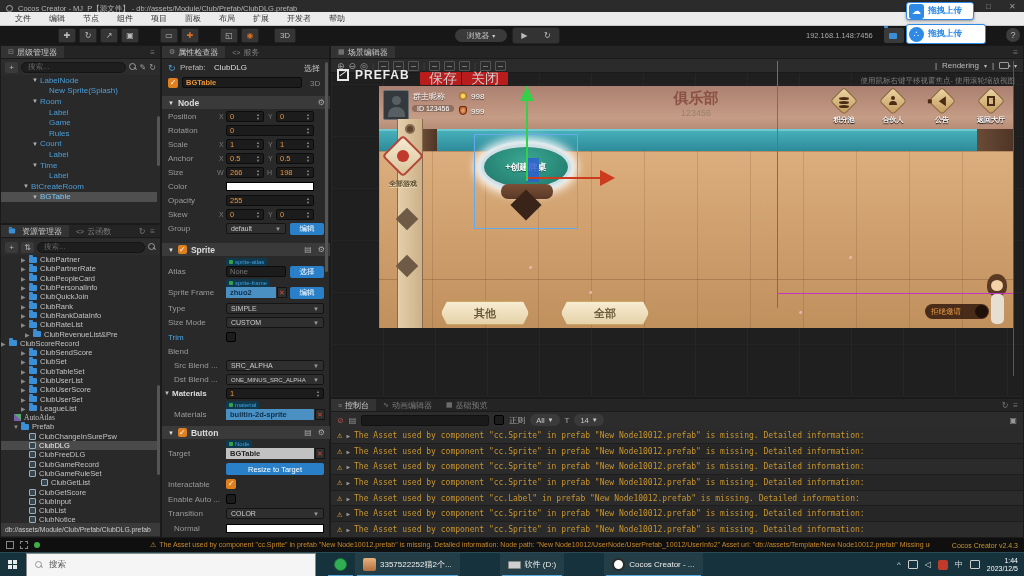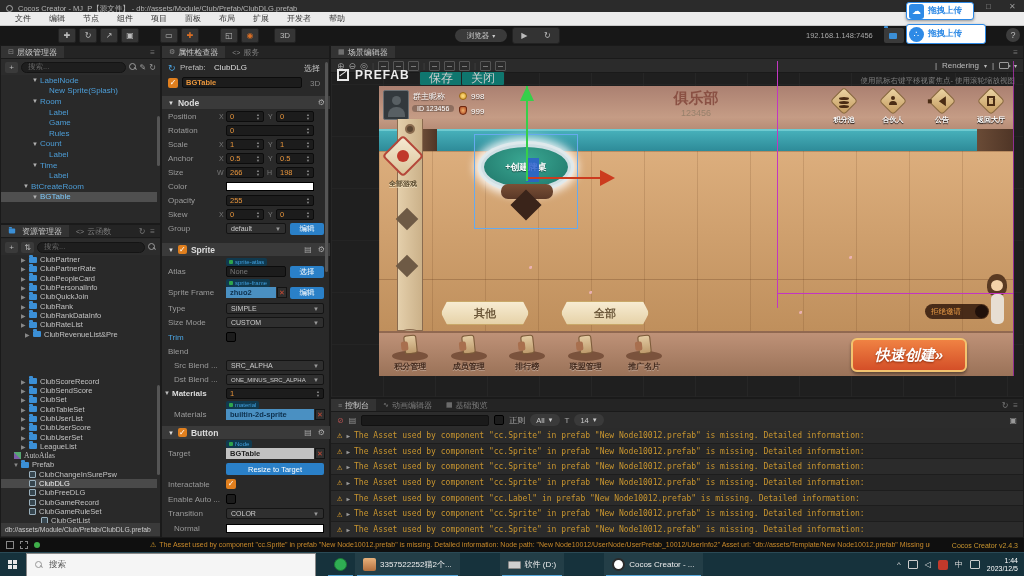--- a/index.html
+++ b/index.html
@@ -85,25 +85,25 @@
 #scene-tools{position:absolute;left:0;top:13px;right:0;height:14px;background:#2b2b2b;border-bottom:1px solid #1a1a1a;display:flex;align-items:center;padding:0 6px;gap:4px;color:#999;font-size:8px}
 .sicon{width:11px;height:10px;border:1px solid #555;border-radius:1px;position:relative}
 .sicon::before{content:"";position:absolute;left:2px;top:4px;right:2px;height:1px;background:#777}
 #scene-render{margin-left:auto;display:flex;align-items:center;gap:5px;color:#bbb;font-size:8px}
 .camic{width:10px;height:7px;border:1px solid #999;border-radius:1px;position:relative}
 .camic::after{content:"";position:absolute;right:-3px;top:1px;border-left:3px solid #999;border-top:2px solid transparent;border-bottom:2px solid transparent}
 #scene-hint{position:absolute;right:8px;top:30px;color:#7d7d7d;font-size:7.5px}
 #prefab-chip{position:absolute;left:6px;top:22px;display:flex;align-items:center;gap:6px;color:#ececec;font-weight:bold;font-size:12px;letter-spacing:1px}
 .cube{width:12px;height:12px;border:2px solid #e8e8e8;position:relative}
 .cube::after{content:"";position:absolute;left:0;top:2px;width:8px;height:1px;background:#e8e8e8;transform:rotate(-35deg)}
-.scnbtn{position:absolute;top:25px;height:15px;background:#0f766e;border:1px solid #222;border-radius:2px;color:#ccc;font-size:12px;display:flex;align-items:center;justify-content:center;padding:0 9px}
+.scnbtn{position:absolute;top:25px;height:15px;background:#b91c1c;border:1px solid #222;border-radius:2px;color:#ccc;font-size:14px;display:flex;align-items:center;justify-content:center;padding:0 9px}
 
 .guide{position:absolute;background:#c236c2;z-index:6}
 
-#game{position:absolute;left:48px;top:40px;width:634px;height:290px;overflow:hidden;z-index:4}
+#game{position:absolute;left:48px;top:40px;width:634px;height:242px;overflow:hidden;z-index:4}
 #g-header{position:absolute;left:0;top:0;width:634px;height:45px;background:linear-gradient(180deg,#ab8071 0%,#c59c85 70%,#b58a74 100%)}
 #g-avatar{position:absolute;left:4px;top:4px;width:26px;height:30px;background:#33393d;border:1px solid #6b6f72;border-radius:2px}
 #g-avatar::before{content:"";position:absolute;left:8px;top:5px;width:9px;height:9px;border-radius:50%;background:#585f63}
 #g-avatar::after{content:"";position:absolute;left:4px;top:16px;width:17px;height:10px;border-radius:8px 8px 0 0;background:#585f63}
 .gwhite{color:#fff;text-shadow:0 1px 1px rgba(0,0,0,.6);font-size:8px}
 #g-name{position:absolute;left:34px;top:5px}
 #g-id{position:absolute;left:33px;top:19px;background:rgba(0,0,0,.25);border-radius:6px;padding:0 5px;font-size:7px;color:#fff}
 .gcoin{position:absolute;width:8px;height:8px;border-radius:50%;background:radial-gradient(#ffe084,#d79a28);border:1px solid #9c6a12}
 .gshield{position:absolute;width:8px;height:9px;background:radial-gradient(#f0b06a,#a8421e);border-radius:2px 2px 4px 4px;border:1px solid #6e2810}
 #g-title{position:absolute;left:0;top:3px;width:634px;text-align:center;font-size:15px;font-weight:bold;color:#8a5144}
@@ -398,21 +398,21 @@
         <div class="arow" style="padding-left: 20px;">
           <span class="tarr" style="color: rgb(136, 136, 136);">▶</span>
           <span class="ic-folder"></span>
           <span>ClubRateList</span>
         </div>
         <div class="arow" style="padding-left: 24px;">
           <span class="tarr" style="color: rgb(136, 136, 136);">▶</span>
           <span class="ic-folder"></span>
           <span>ClubRevenueList&amp;Pre</span>
         </div>
-        <div class="arow" style="padding-left: 20px; margin-top: 38px;">
+        <div class="arow" style="">
           <span class="tarr" style="color: rgb(136, 136, 136);">▶</span>
           <span class="ic-folder"></span>
           <span>ClubScoreRecord</span>
         </div>
         <div class="arow" style="padding-left: 20px;">
           <span class="tarr" style="color: rgb(136, 136, 136);">▶</span>
           <span class="ic-folder"></span>
           <span>ClubSendScore</span>
         </div>
         <div class="arow" style="padding-left: 20px;">

